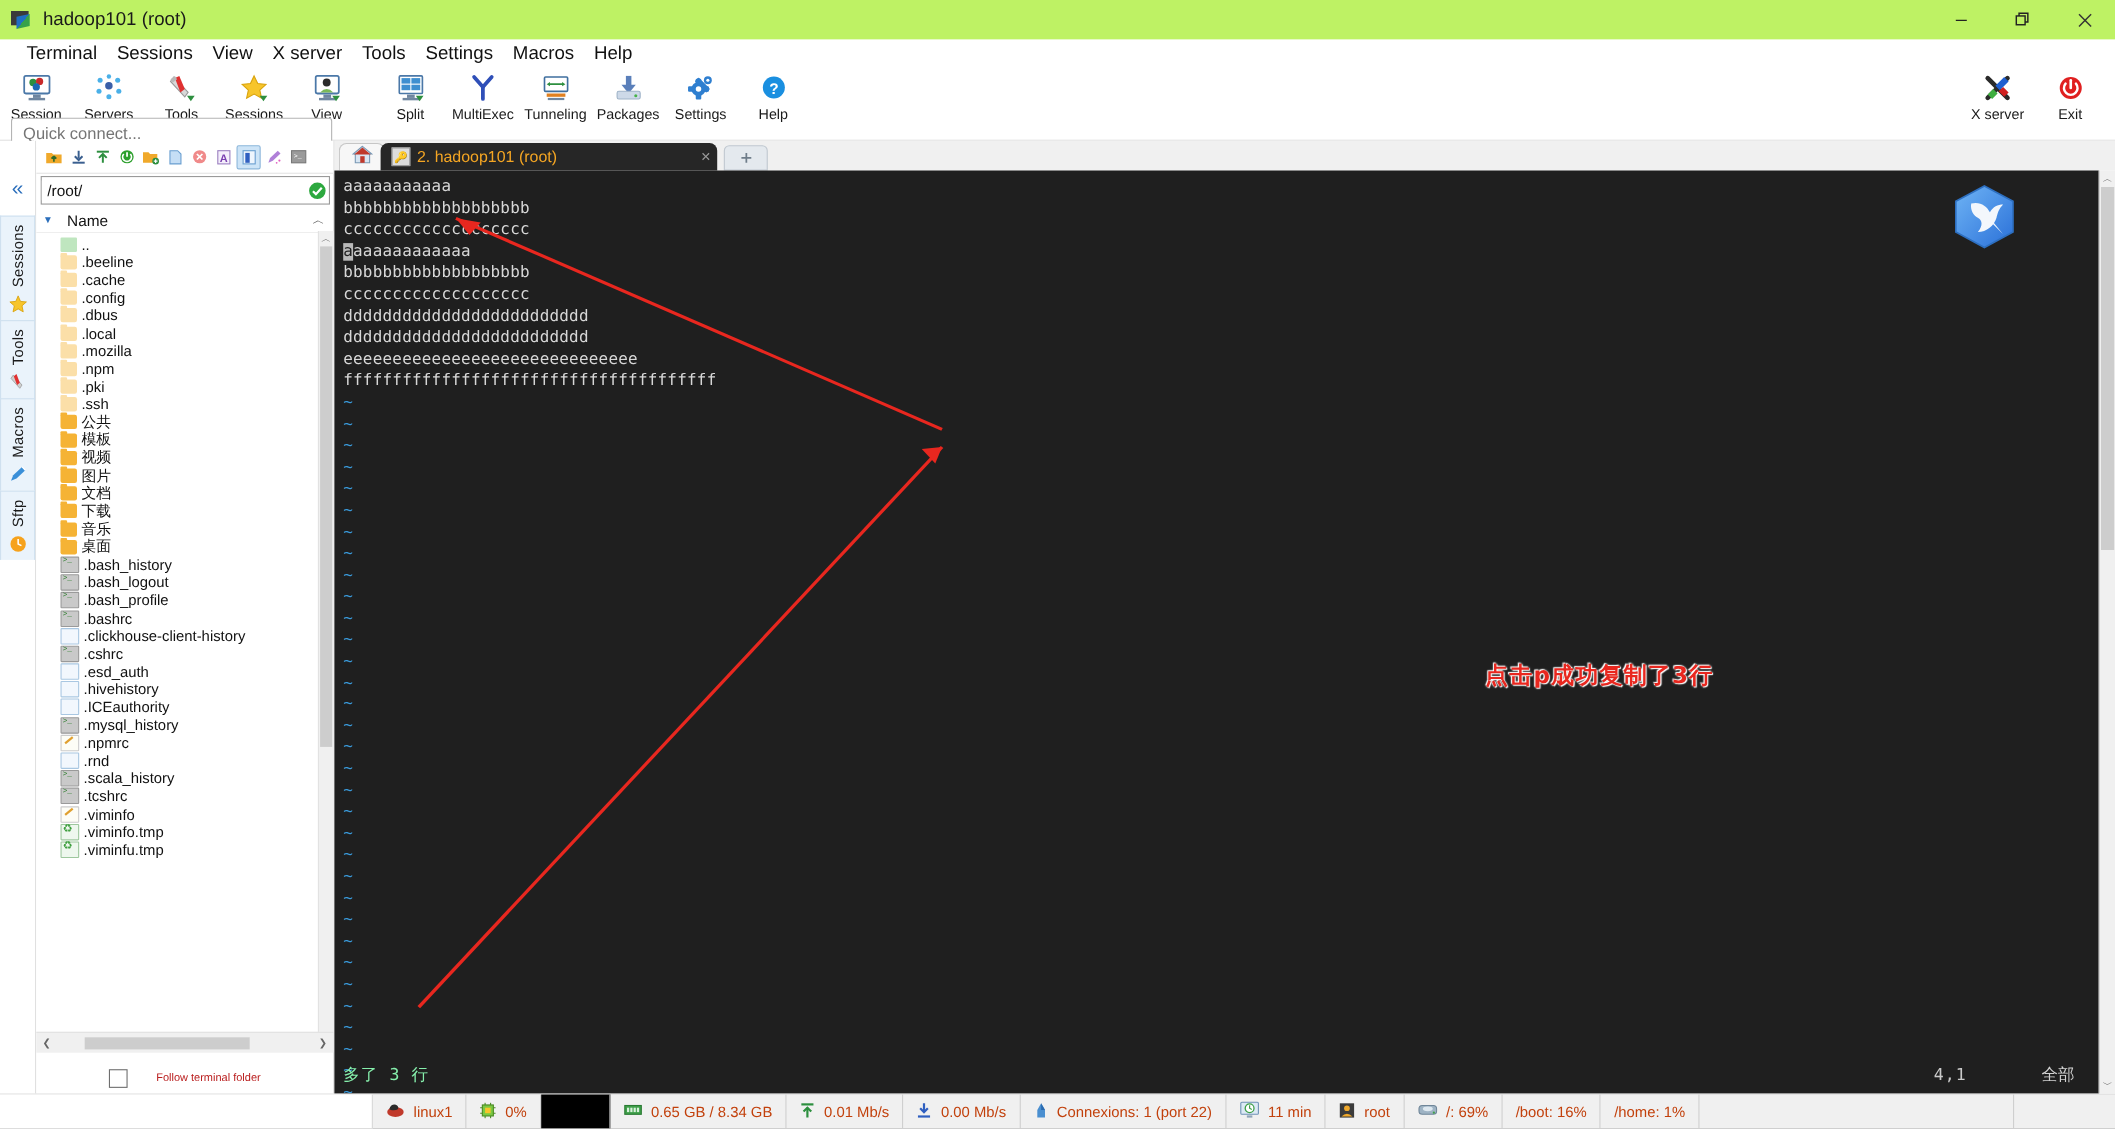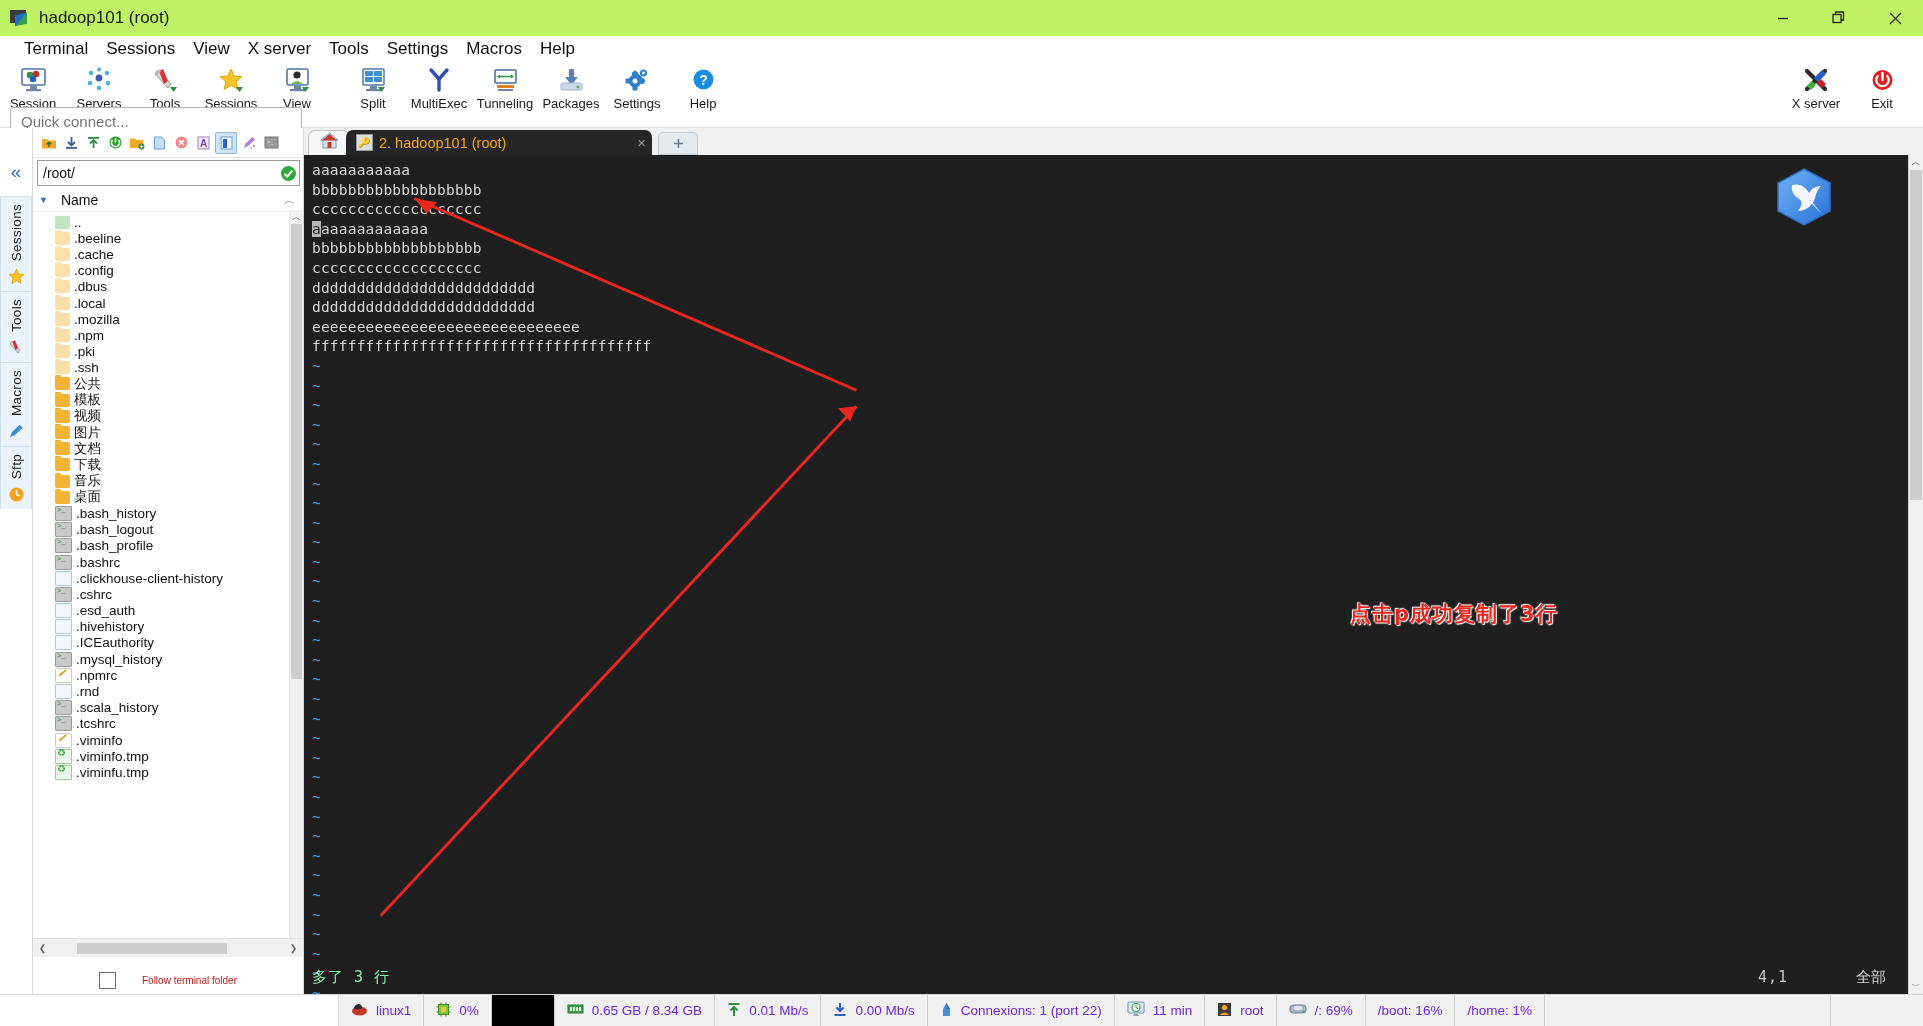--- a/index.html
+++ b/index.html
@@ -125,21 +125,21 @@
 
   
   .anno{position:absolute;left:0;top:0;width:100%;height:100%;pointer-events:none;}
   .anno-text{position:absolute;left:1046px;top:426px;color:#e8271f;font-size:21px;font-weight:bold;
              font-family:"DejaVu Sans","Liberation Sans",sans-serif;letter-spacing:1px;white-space:nowrap;
              text-shadow:0 0 2px #fff,1px 1px 1px #fff,-1px -1px 1px #fff;margin-top:24px;}
 
   
   .statusbar{height:31px;flex:0 0 31px;background:#f0f0f0;display:flex;align-items:stretch;border-top:1px solid #d6d6d6;}
   .sb-left{width:338px;flex:0 0 338px;background:#fff;border-right:1px solid #d6d6d6;}
-  .sb-cell{display:flex;align-items:center;gap:8px;padding:0 12px;border-right:1px solid #cfcfcf;font-size:13.5px;color:#6d28d9;white-space:nowrap;}
+  .sb-cell{display:flex;align-items:center;gap:8px;padding:0 12px;border-right:1px solid #cfcfcf;font-size:13.5px;color:#c2410c;white-space:nowrap;}
   .sb-black{width:62px;background:#000;border-right:1px solid #cfcfcf;}
   .sb-spacer{flex:1;border-right:1px solid #cfcfcf;}
   .sb-end{width:92px;}
 </style>
 </head>
 <body>
 
 <div class="app">
 
   <div class="titlebar">

